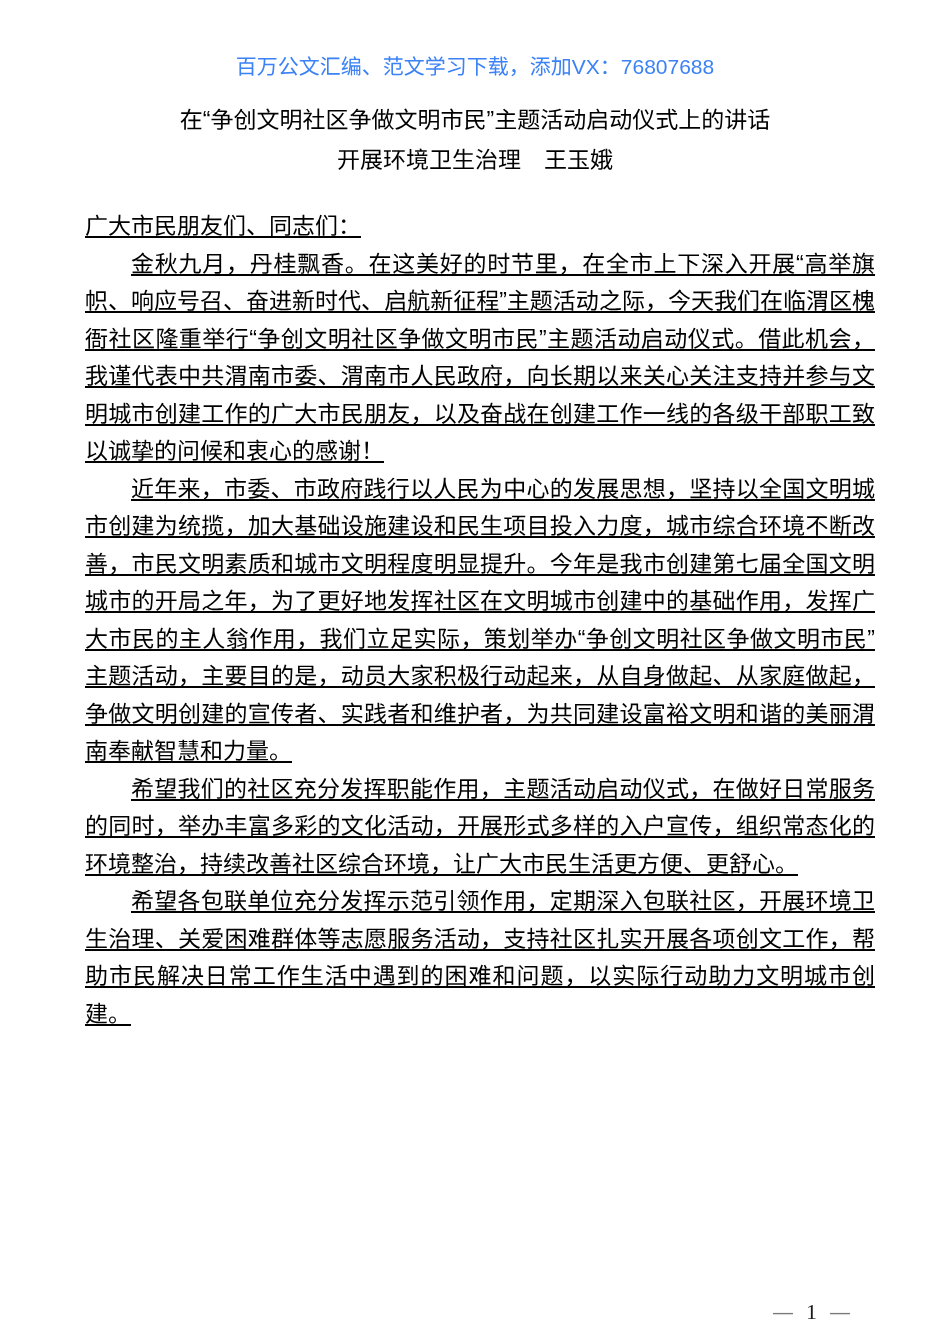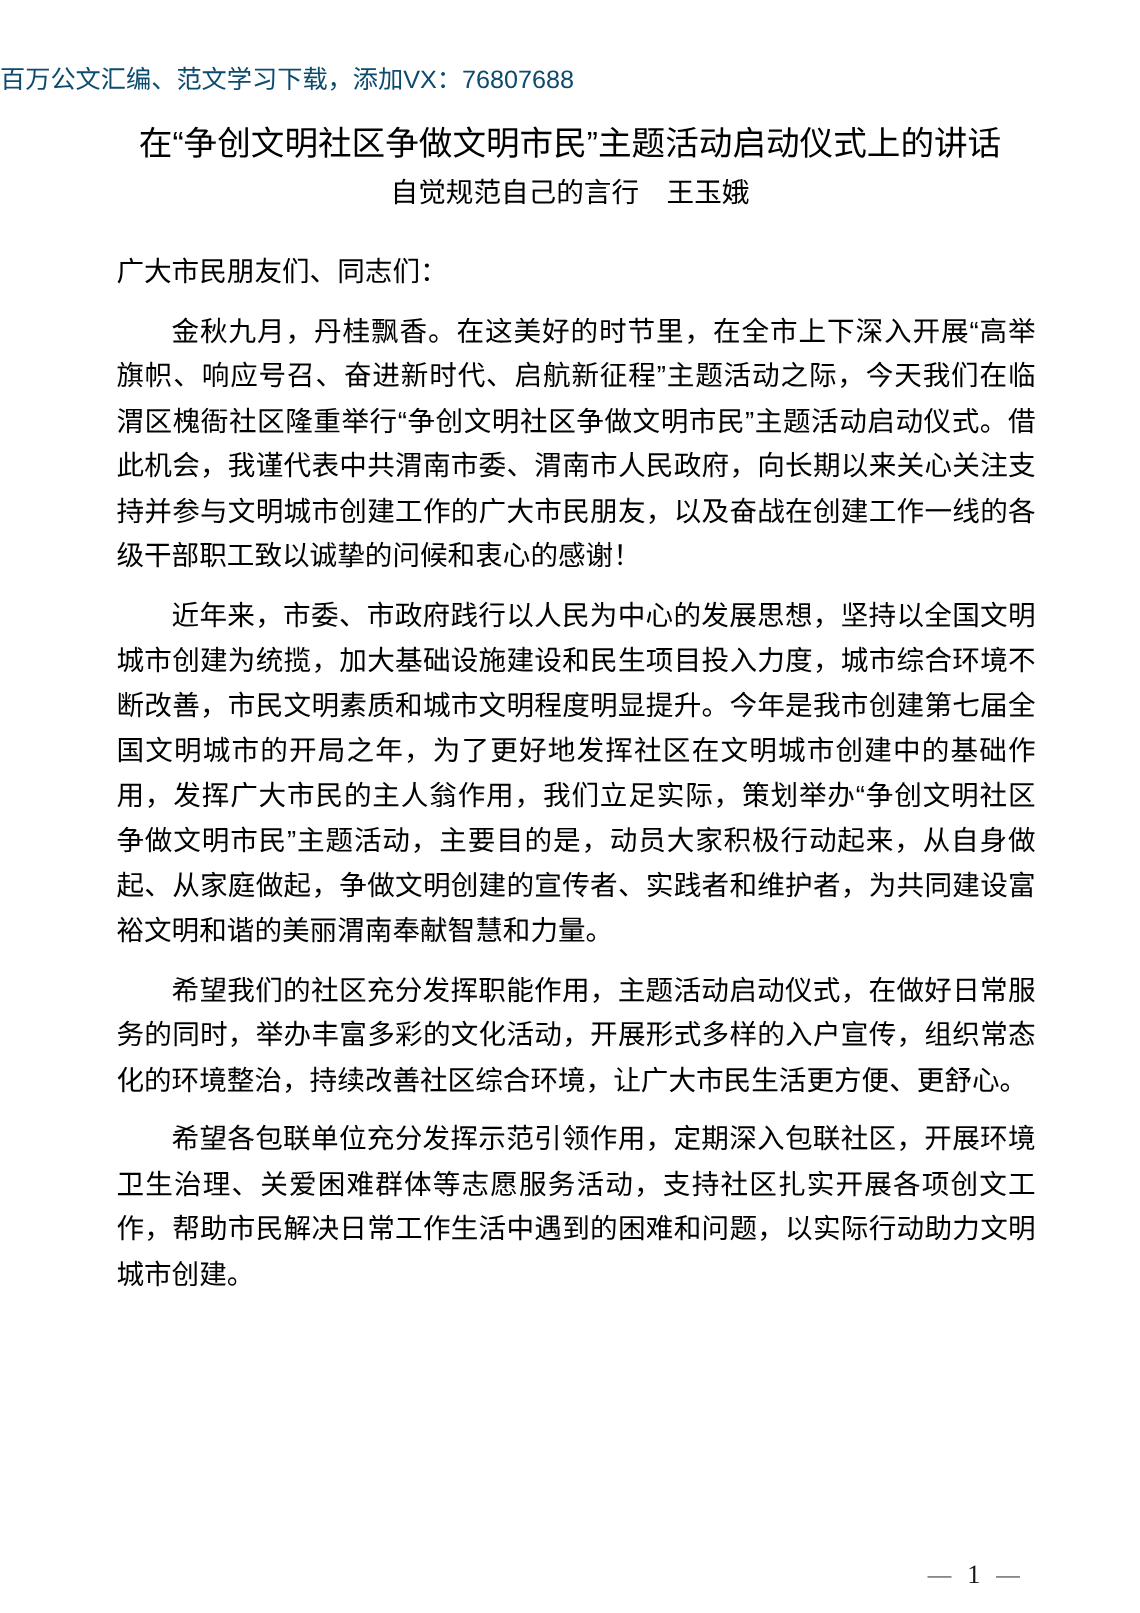--- a/index.html
+++ b/index.html
@@ -8,48 +8,48 @@
     width: 950px;
     height: 1344px;
     margin: 0 auto;
     background: #ffffff;
     color: #000000;
     font-family: "Liberation Sans", sans-serif;
     overflow: hidden;
   }
   .notice {
     padding-top: 50px;
-    text-align: left;
+    text-align: center;
     font-size: 21px;
     line-height: 34px;
-    color: #0c4a6e;
+    color: #3b82f6;
   }
   .title-block {
     margin-top: 16px;
     text-align: center;
   }
   .doc-title {
     margin: 0;
-    font-size: 28px;
+    font-size: 23px;
     font-weight: normal;
     line-height: 40px;
     text-align: center;
   }
   .doc-author, .doc-date {
     font-size: 23px;
     line-height: 40px;
   }
   .doc-body {
     margin: 28px 75px 0 85px;
     font-size: 23px;
     line-height: 37.5px;
     text-align: justify;
     text-justify: inter-ideograph;
   }
-  .doc-body p { margin: 12px; }
+  .doc-body p { margin: 0; text-decoration: underline; }
   .salutation { text-indent: 0; }
   .para { text-indent: 2em; }
   .page-footer {
     position: absolute;
     right: 100px;
     bottom: 19px;
     font-size: 20px;
     white-space: nowrap;
   }
   .footer-dash {
@@ -65,21 +65,21 @@
 </style>
 </head>
 <body>
 
 <div class="page">
 
   <div class="notice">百万公文汇编、范文学习下载，添加VX：76807688</div>
 
   <div class="title-block">
     <h1 class="doc-title">在“争创文明社区争做文明市民”主题活动启动仪式上的讲话</h1>
-    <div class="doc-author">自觉规范自己的言行　王玉娥</div>
+    <div class="doc-author">开展环境卫生治理　王玉娥</div>
   </div>
 
   <div class="doc-body">
     <p class="salutation">广大市民朋友们、同志们：</p>
     <p class="para">金秋九月，丹桂飘香。在这美好的时节里，在全市上下深入开展“高举旗帜、响应号召、奋进新时代、启航新征程”主题活动之际，今天我们在临渭区槐衙社区隆重举行“争创文明社区争做文明市民”主题活动启动仪式。借此机会，我谨代表中共渭南市委、渭南市人民政府，向长期以来关心关注支持并参与文明城市创建工作的广大市民朋友，以及奋战在创建工作一线的各级干部职工致以诚挚的问候和衷心的感谢！</p>
     <p class="para">近年来，市委、市政府践行以人民为中心的发展思想，坚持以全国文明城市创建为统揽，加大基础设施建设和民生项目投入力度，城市综合环境不断改善，市民文明素质和城市文明程度明显提升。今年是我市创建第七届全国文明城市的开局之年，为了更好地发挥社区在文明城市创建中的基础作用，发挥广大市民的主人翁作用，我们立足实际，策划举办“争创文明社区争做文明市民”主题活动，主要目的是，动员大家积极行动起来，从自身做起、从家庭做起，争做文明创建的宣传者、实践者和维护者，为共同建设富裕文明和谐的美丽渭南奉献智慧和力量。</p>
     <p class="para">希望我们的社区充分发挥职能作用，主题活动启动仪式，在做好日常服务的同时，举办丰富多彩的文化活动，开展形式多样的入户宣传，组织常态化的环境整治，持续改善社区综合环境，让广大市民生活更方便、更舒心。</p>
     <p class="para">希望各包联单位充分发挥示范引领作用，定期深入包联社区，开展环境卫生治理、关爱困难群体等志愿服务活动，支持社区扎实开展各项创文工作，帮助市民解决日常工作生活中遇到的困难和问题，以实际行动助力文明城市创建。</p>
   </div>
 

